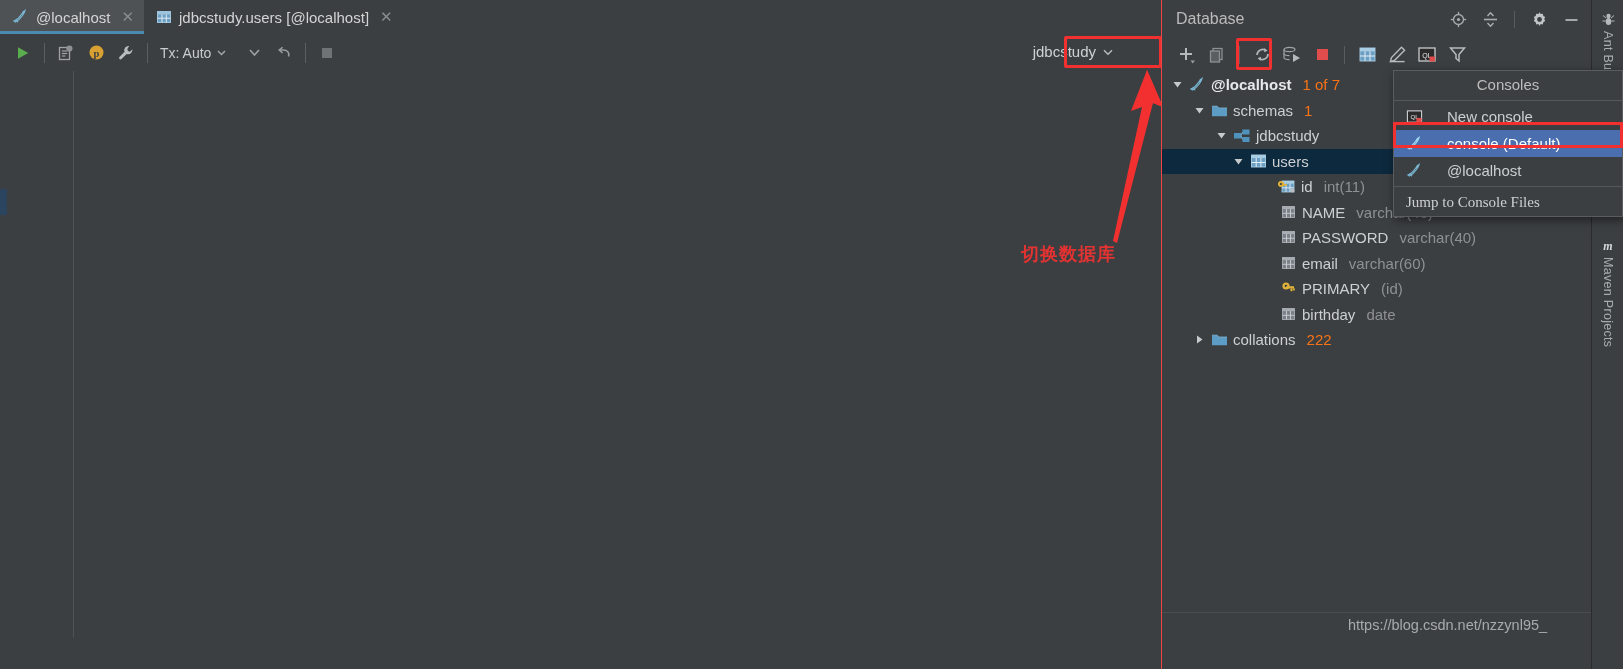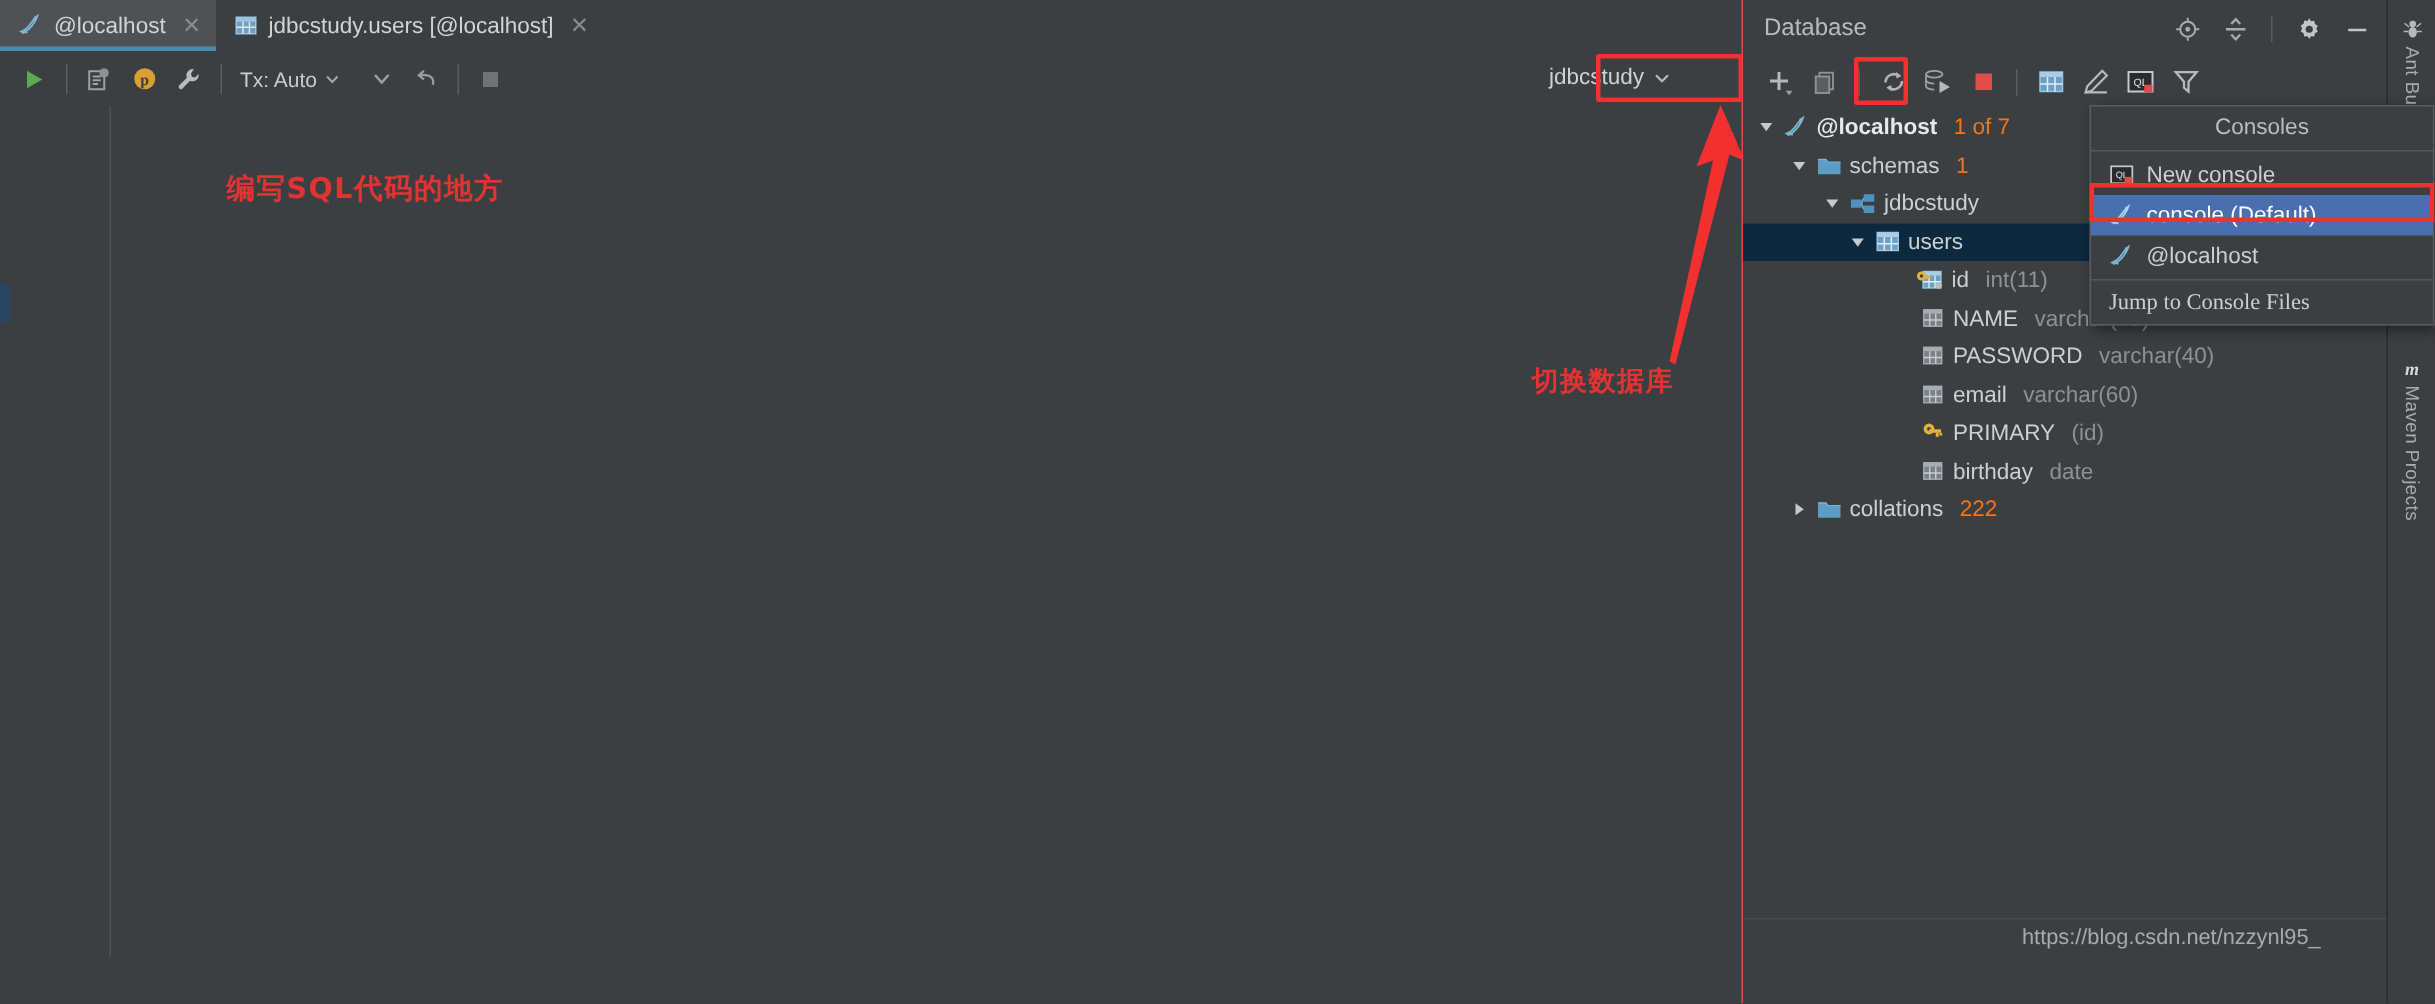--- a/index.html
+++ b/index.html
@@ -141,21 +141,21 @@
     background: #3c3f41; border: 1px solid #5a5d5f;
     box-shadow: 2px 3px 9px rgba(0,0,0,0.5); z-index: 50;
     font-size: 15px;
   }
   .popup-title {
     height: 27px; display:flex; align-items:center; justify-content:center;
     color: #bdbdbd; font-size: 15px;
   }
   .popup-sep { height:1px; background:#55585a; margin: 2px 0; }
   .popup-item {
-    height: 27px; display: flex; align-items: center; gap: 8px;
+    height: 27px; display: flex; align-items: center; gap: 24px;
     padding-left: 12px; color: #cdd0d2;
   }
   .popup-item.sel { background: #4b6eaf; color: #ffffff; }
   .popup-item-plain { padding-left: 12px; font-family: Liberation Serif, serif; }
   .popup-highlight {
     position: absolute; left: 1393px; top: 122px; width: 230px; height: 26px;
     border: 3px solid #f23030; pointer-events: none; z-index: 60;
   }
 
   
@@ -278,21 +278,20 @@
 
     <div class="editor-body">
       <div class="gutter">
         <div class="gutter-marker"></div>
       </div>
       <div class="editor-area"></div>
       <div class="editor-scroll-right"></div>
     </div>
     <div class="editor-bottom-bar"></div>
 
-    <div class="annot annot-sql">编写SQL代码的地方</div>
   </div>
 
   <div class="annot annot-switch">切换数据库</div>
   <svg class="arrow-svg" width="130" height="190" viewBox="0 0 130 190">
     <path d="M62 188 L98 48 L108 52 L92 15 L76 56 L87 52 L58 186 Z" fill="#f23030"></path>
     <path d="M92 15 L108 52 L98 48 L87 52 Z" fill="#f23030"></path>
   </svg>
 
   <div class="db-pane">
 

